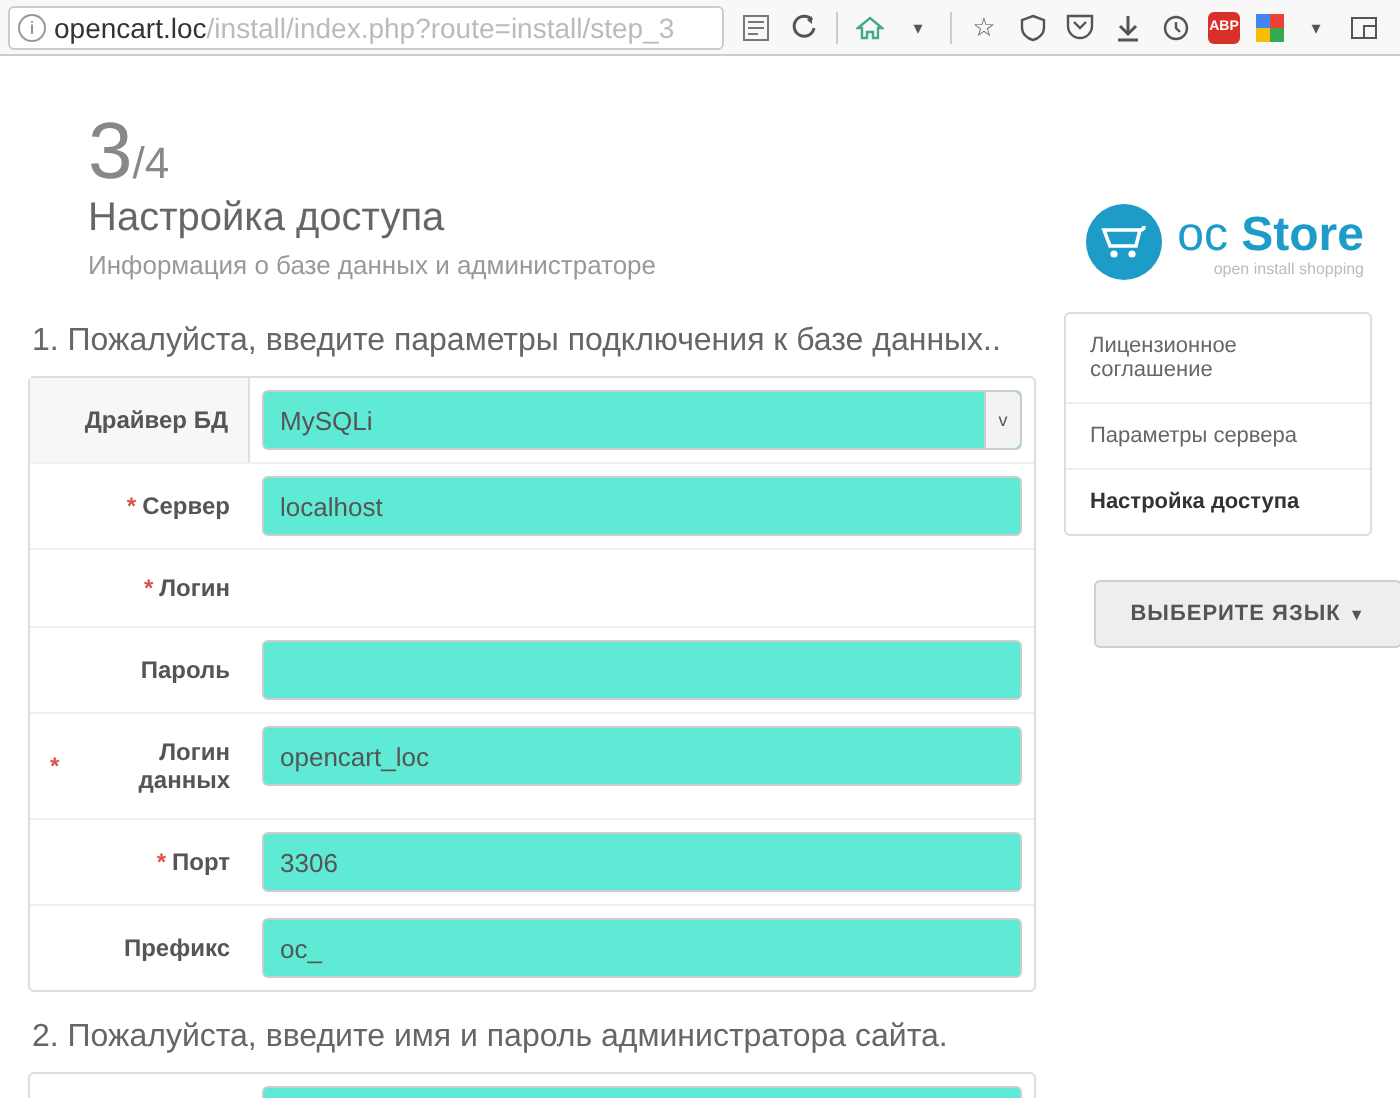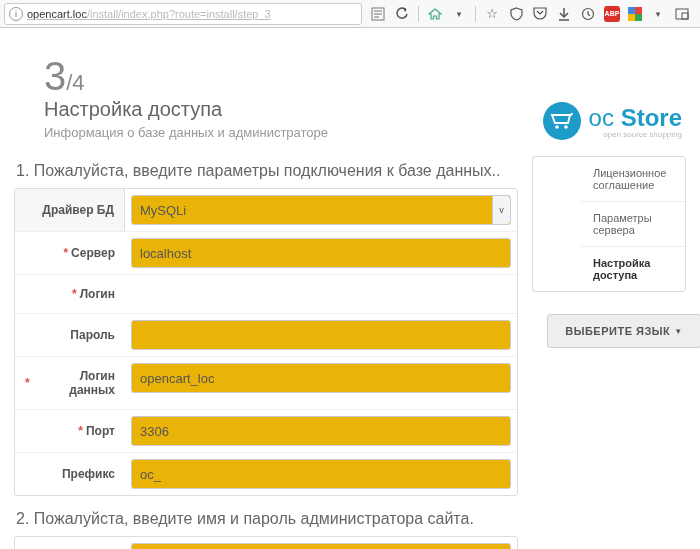--- a/index.html
+++ b/index.html
@@ -2,21 +2,21 @@
 <html><head>
 <meta charset="utf-8">
 <style>
 * { box-sizing: border-box; margin: 0; padding: 0; }
 body { font-family: Arial, Helvetica, sans-serif; font-size: 12px; color: #555; background: #fff; }
 
 
 .browser-bar { height: 28px; border-bottom: 1px solid #ccc; display: flex; align-items: center; background: #f8f8f8; padding: 0 4px; gap: 2px; }
 .url-wrap { flex: 1; display: flex; align-items: center; height: 22px; border: 1px solid #ccc; border-radius: 3px; background: #fff; padding: 0 4px; gap: 4px; }
 .url-icon { width: 14px; height: 14px; border: 1px solid #999; border-radius: 50%; display: flex; align-items: center; justify-content: center; font-size: 9px; color: #777; }
-.url-text { flex: 1; font-size: 11px; color: #bbb; white-space: nowrap; overflow: hidden; text-decoration: underline; }
+.url-text { flex: 1; font-size: 14px; color: #bbb; white-space: nowrap; overflow: hidden; }
 .url-text .dark { color: #333; }
 .chrome-icons { display: flex; align-items: center; gap: 8px; padding: 0 6px; }
 .chrome-btn { width: 16px; height: 16px; display: flex; align-items: center; justify-content: center; font-size: 13px; color: #555; }
 .sep { width: 1px; height: 16px; background: #ccc; }
 .abp { width: 16px; height: 16px; background: #d9312a; border-radius: 3px; color: #fff; font-size: 7px; font-weight: bold; display: flex; align-items: center; justify-content: center; }
 .goog { width: 14px; height: 14px; display: grid; grid-template-columns: 1fr 1fr; grid-template-rows: 1fr 1fr; }
 .goog span:nth-child(1){background:#4285F4}.goog span:nth-child(2){background:#EA4335}.goog span:nth-child(3){background:#FBBC05}.goog span:nth-child(4){background:#34A853}
 
 .page { padding: 20px 14px 0 14px; }
 .header-row { display: flex; justify-content: space-between; align-items: flex-end; padding: 8px 4px 16px 30px; }
@@ -36,26 +36,26 @@
 .right-col { width: 154px; flex-shrink: 0; }
 
 .section-title { font-size: 16px; color: #666; margin: 6px 0 8px 2px; }
 .form-group { border: 1px solid #ddd; border-radius: 3px; }
 .form-row { display: flex; align-items: stretch; }
 .form-row + .form-row { border-top: 1px solid #f0f0f0; }
 .lbl { width: 110px; flex-shrink: 0; padding: 12px 10px; font-size: 12px; text-align: right; color: #555; display: flex; align-items: center; justify-content: flex-end; font-weight: bold; }
 .lbl .req { color: #d9534f; margin-right: 3px; }
 .form-row.header .lbl { background: #f7f7f7; border-right: 1px solid #ddd; }
 .fld { flex: 1; padding: 6px; }
-.fld input, .fld select { width: 100%; height: 30px; border: 1px solid #ccc; border-radius: 3px; padding: 0 8px; font-size: 13px; color: #555; background: #eab308; }
+.fld input, .fld select { width: 100%; height: 30px; border: 1px solid #ccc; border-radius: 3px; padding: 0 8px; font-size: 13px; color: #555; background: #5eead4; }
 .fld select { appearance: none; -webkit-appearance: none; padding-right: 22px; }
 .select-wrap { position: relative; }
 .select-caret { position: absolute; right: 1px; top: 1px; bottom: 1px; width: 18px; border-left: 1px solid #ccc; background: #f3f3f3; display: flex; align-items: center; justify-content: center; font-size: 9px; color: #555; pointer-events: none; border-radius: 0 3px 3px 0; }
 
-.nav-list { border: 1px solid #ddd; border-radius: 3px; padding-left: 48px; }
+.nav-list { border: 1px solid #ddd; border-radius: 3px; }
 .nav-item { padding: 10px 12px; font-size: 11px; color: #666; border-bottom: 1px solid #eee; }
 .nav-item:last-child { border-bottom: none; }
 .nav-item.active { font-weight: bold; color: #333; }
 
 .lang-btn { margin-top: 22px; width: 100%; height: 34px; background: #eee; border: 1px solid #d0d0d0; border-radius: 3px; font-size: 11px; font-weight: bold; color: #555; letter-spacing: 0.5px; display: flex; align-items: center; justify-content: center; gap: 4px; margin-left: 15px; }
 .lang-btn .caret { font-size: 8px; }
 
 </style>
 </head>
 <body>
@@ -144,21 +144,21 @@
       <div class="logo-circle">
         <svg width="24" height="18" viewBox="0 0 24 18">
             <path d="M2 3 H20 L18 11 H5 Z" fill="none" stroke="#fff" stroke-width="1.8"></path>
             <circle cx="7" cy="15" r="1.8" fill="#fff"></circle>
             <circle cx="16" cy="15" r="1.8" fill="#fff"></circle>
             <path d="M20 3 Q22 3 22 1" fill="none" stroke="#fff" stroke-width="1.8"></path>
           </svg>
       </div>
       <div>
         <div class="logo-text"><span>oc</span> <span class="bold">Store</span></div>
-        <div class="logo-sub">open source shopping</div>
+        <div class="logo-sub">open install shopping</div>
       </div>
     </div>
   </div>
 
   <div class="main-row">
     <div class="left-col">
 
       <div class="section-title">1. Пожалуйста, введите параметры подключения к базе данных..</div>
       <div class="form-group">
         <div class="form-row header">

